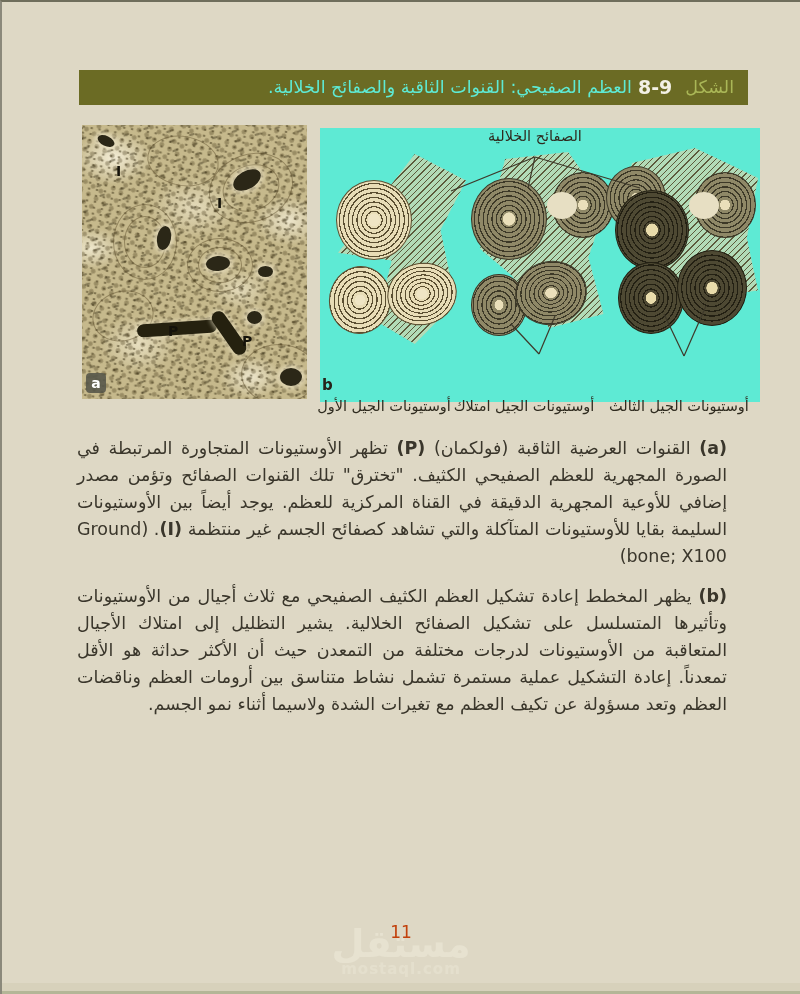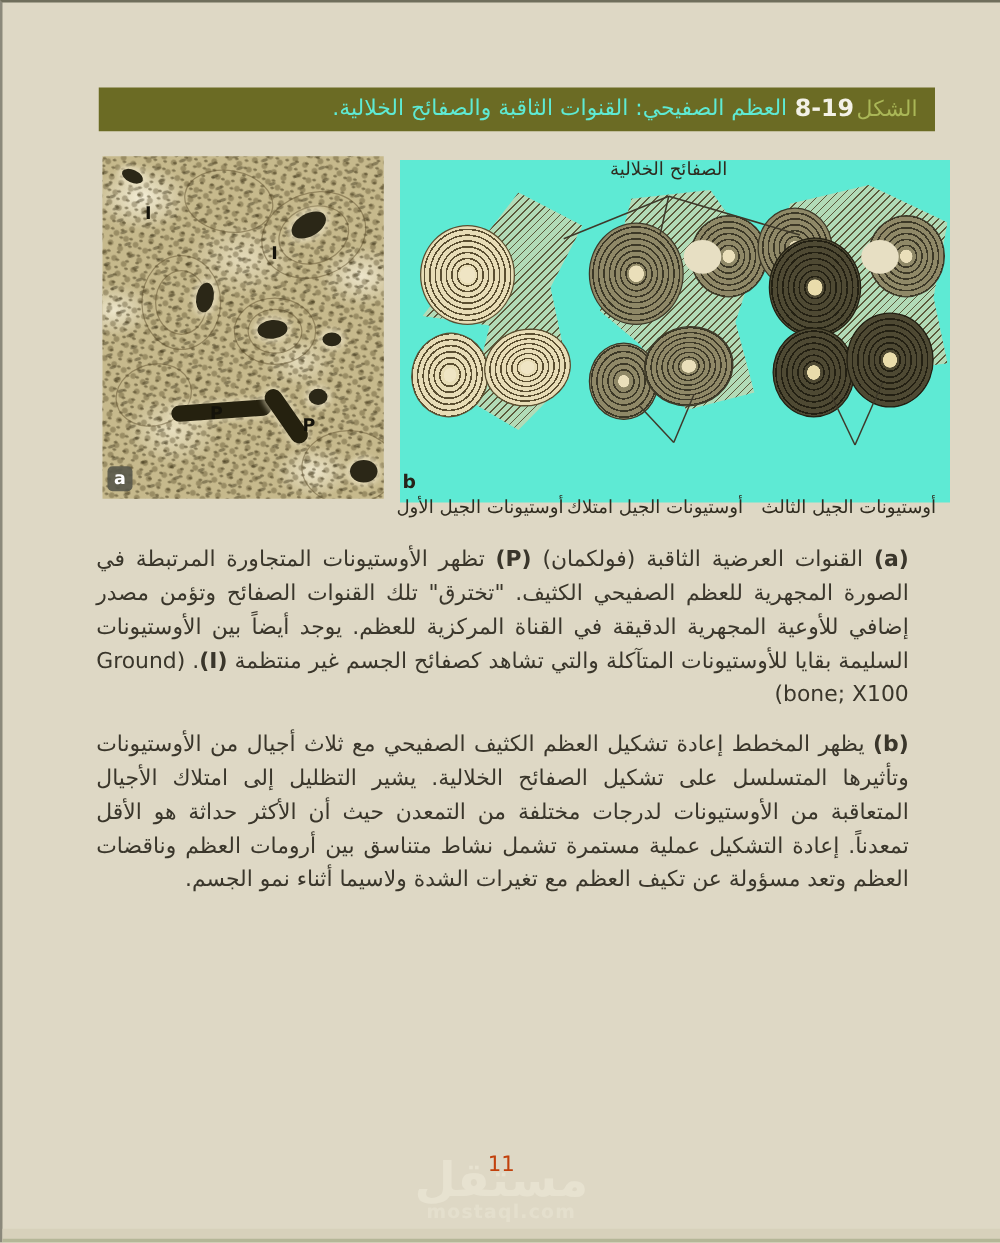--- a/index.html
+++ b/index.html
@@ -13,21 +13,21 @@
   .bottom-strip{position:absolute;left:0;right:0;bottom:0;height:8px;background:#d7d1bb;border-bottom:3px solid #b4b697;}
 
   
   .header-bar{
     position:absolute;left:77px;top:68px;width:669px;height:35px;
     background:#6b6b24;color:#f3f1e6;
     display:flex;align-items:center;justify-content:flex-start;
     padding:0 14px 0 8px;box-sizing:border-box;
     font-size:17.5px;line-height:35px;white-space:nowrap;
   }
-  .fig-label{color:#aab757;margin-left:2px;font-family:Liberation Serif, serif;}
+  .fig-label{color:#aab757;margin-left:13px;}
   .fig-num{font-weight:bold;font-size:19px;margin-left:6px;direction:ltr;unicode-bidi:embed;}
   .fig-title{color:#5eead4;}
 
   
   .micrograph{
     position:absolute;left:80px;top:123px;width:225px;height:274px;
     overflow:hidden;background:#c6b98c;
   }
   .micro-light{
     position:absolute;inset:0;
@@ -117,21 +117,21 @@
     font-size:17px;color:#c2410c;
   }
 </style>
 </head>
 <body>
 
 <div class="page">
 
   <div class="header-bar" dir="rtl">
     <span class="fig-label">الشكل</span>
-    <span class="fig-num">8-19</span>
+    <span class="fig-num">8-9</span>
     <span class="fig-title">العظم الصفيحي: القنوات الثاقبة والصفائح الخلالية.</span>
   </div>
 
   <div class="micrograph">
     <div class="micro-light"></div>
     <div class="spk spk1"></div>
     <div class="spk spk2"></div>
     <div class="spk spk3"></div>
     <div id="micro-shapes">
         <div class="ring" style="left: 126px; top: 29px; width: 84px; height: 66px; transform: rotate(-20deg);"></div>

